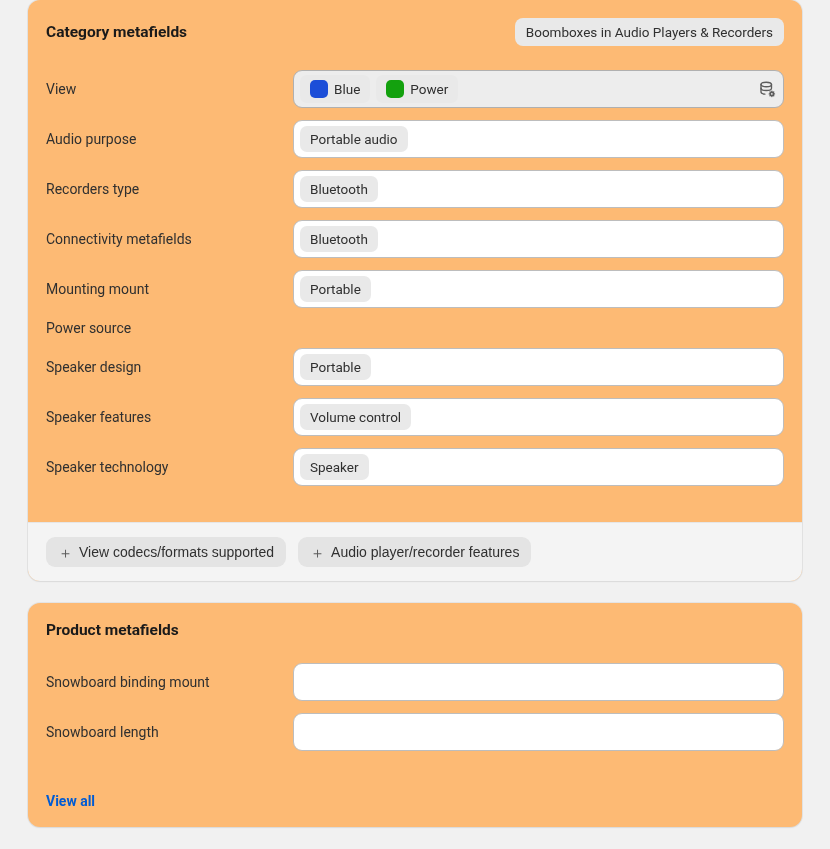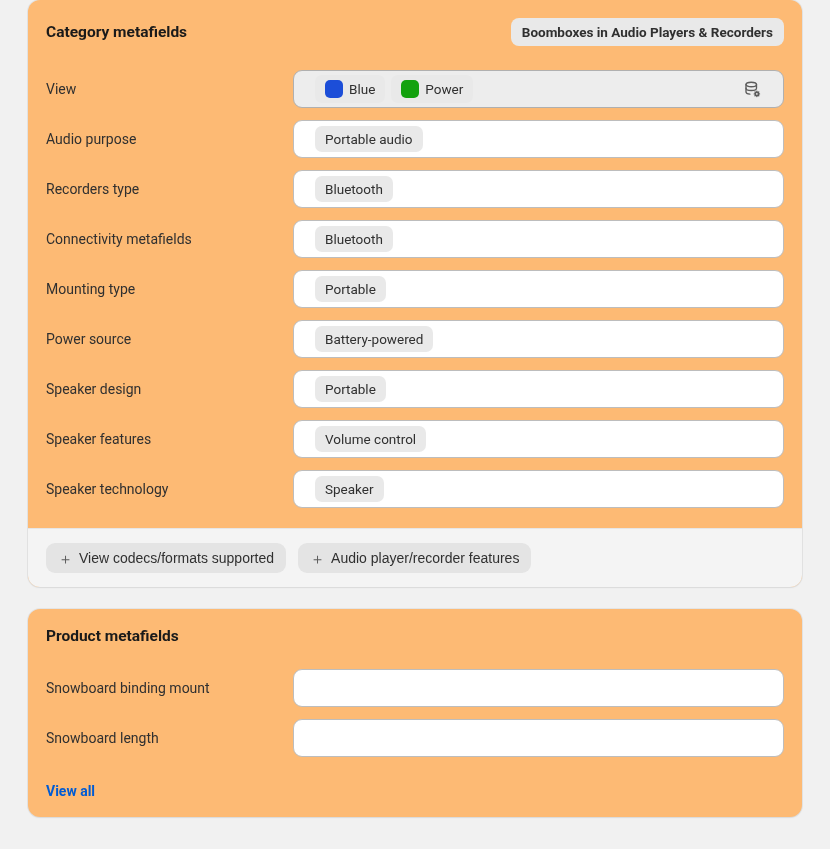--- a/index.html
+++ b/index.html
@@ -32,53 +32,53 @@
       font-size: 15.5px;
       font-weight: 700;
       color: #1a1a1a;
     }
     .category-badge {
       background: #e9e9e9;
       color: #303030;
       font-size: 13.5px;
       padding: 6px 11px;
       border-radius: 8px;
-      font-weight: 700;
+      font-weight: 400;
     }
     .rows {
       padding: 24px 18px 20px 18px;
     }
     .row {
       display: flex;
       align-items: center;
       margin-bottom: 12px;
     }
     .row:last-child {
-      margin-bottom: 0;
+      margin-bottom: 16px;
     }
     .row-label {
       width: 247px;
       flex-shrink: 0;
       color: #303030;
       font-size: 14px;
     }
     .row-input {
       flex: 1;
       position: relative;
     }
     .field {
       width: 100%;
       min-height: 38px;
       border: 1px solid #bdbdbd;
       border-radius: 9px;
       background: #ffffff;
       display: flex;
       align-items: center;
       gap: 6px;
-      padding: 4px 21px;
+      padding: 4px 6px;
       cursor: text;
     }
     .field.highlight {
       background: #ededed;
       border-color: #b0b0b0;
     }
     .tag {
       display: inline-flex;
       align-items: center;
       gap: 6px;
@@ -211,39 +211,32 @@
       <div class="row-input">
         <div class="field">
           <span class="tag">
             <span>Bluetooth</span>
           </span>
         </div>
       </div>
     </div>
 
     <div class="row">
-      <div class="row-label">Mounting type</div>
+      <div class="row-label">Mounting mount</div>
       <div class="row-input">
         <div class="field">
           <span class="tag">
             <span>Portable</span>
           </span>
         </div>
       </div>
     </div>
 
     <div class="row">
       <div class="row-label">Power source</div>
-      <div class="row-input">
-        <div class="field">
-          <span class="tag">
-            <span>Battery-powered</span>
-          </span>
-        </div>
-      </div>
     </div>
 
     <div class="row">
       <div class="row-label">Speaker design</div>
       <div class="row-input">
         <div class="field">
           <span class="tag">
             <span>Portable</span>
           </span>
         </div>

